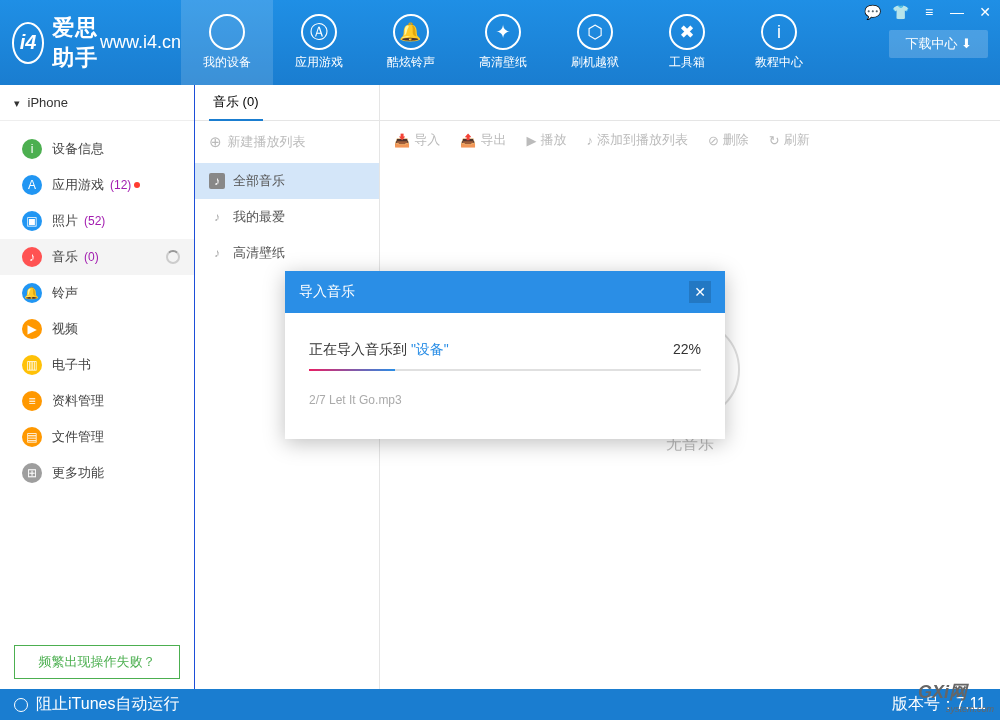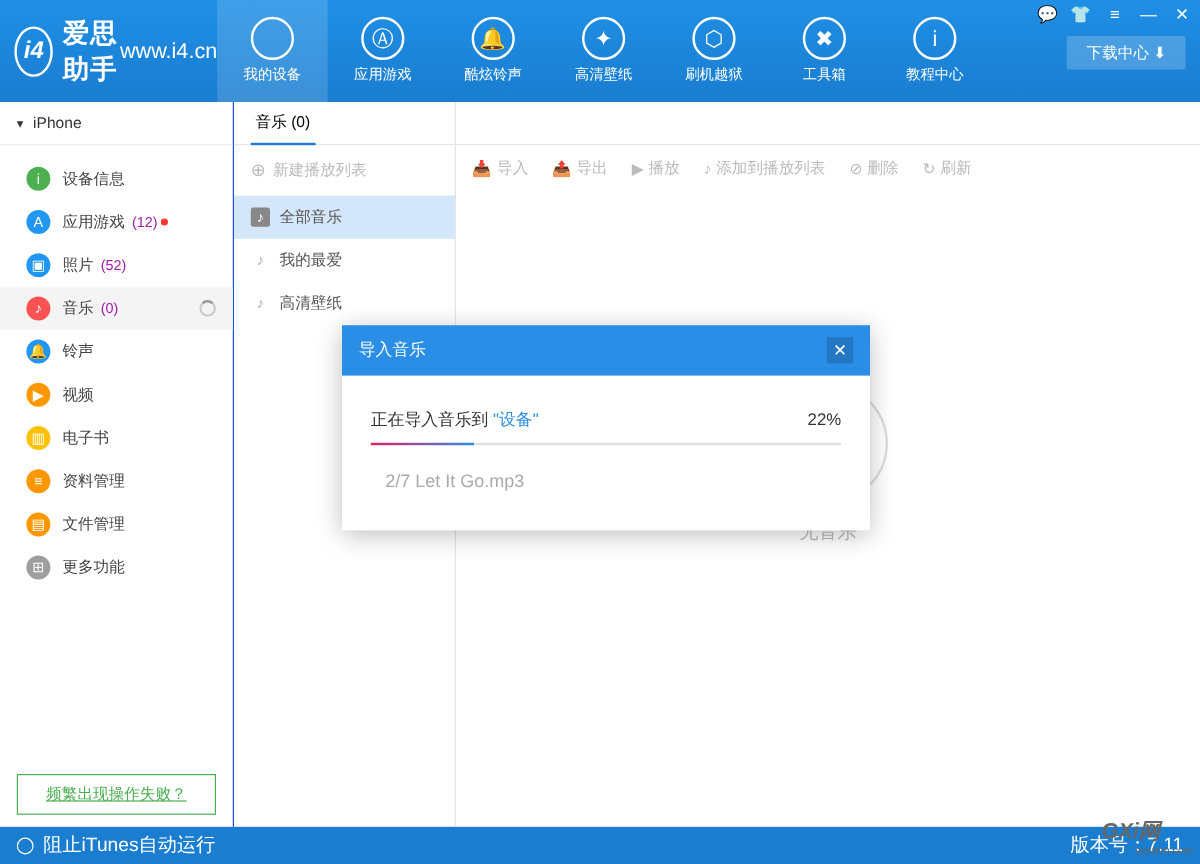--- a/index.html
+++ b/index.html
@@ -27,21 +27,21 @@
 .left-sidebar { width: 195px; border-right: 1px solid #1d4ed8; display: flex; flex-direction: column; }
 .device-header { padding: 10px 14px; font-size: 13px; color: #333; border-bottom: 1px solid #eee; cursor: pointer; }
 .device-header::before { content: "▾"; margin-right: 8px; font-size: 11px; }
 .side-list { flex: 1; padding-top: 10px; }
 .side-item { display: flex; align-items: center; padding: 8px 14px 8px 22px; font-size: 13px; color: #444; cursor: pointer; position: relative; }
 .side-item.active { background: #f4f4f4; }
 .side-icon { width: 20px; height: 20px; border-radius: 50%; margin-right: 10px; display: flex; align-items: center; justify-content: center; font-size: 12px; color: #fff; flex-shrink: 0; }
 .side-count { color: #a21caf; margin-left: 6px; font-size: 12px; text-align: right; }
 .side-dot { width: 6px; height: 6px; background: #ff3b30; border-radius: 50%; margin-left: 3px; }
 .side-spinner { position: absolute; right: 14px; width: 14px; height: 14px; border: 2px solid #ccc; border-top-color: #999; border-radius: 50%; }
-.help-link { margin: 10px 14px; border: 1px solid #4caf50; color: #4caf50; text-align: center; padding: 7px; font-size: 13px; cursor: pointer; text-decoration: underline; }
+.help-link { margin: 10px 14px; border: 1px solid #4caf50; color: #4caf50; text-align: center; padding: 7px; font-size: 13px; cursor: pointer; }
 
 .middle-col { width: 185px; border-right: 1px solid #e5e5e5; }
 .tab-bar { height: 36px; border-bottom: 1px solid #e5e5e5; display: flex; align-items: center; padding-left: 14px; font-size: 13px; }
 .tab-active { border-bottom: 2px solid #1a7dd0; padding: 8px 4px; }
 .new-playlist { padding: 12px 14px; color: #bbb; font-size: 13px; display: flex; align-items: center; cursor: pointer; }
 .new-playlist::before { content: "⊕"; margin-right: 6px; font-size: 15px; }
 .cat-item { padding: 9px 14px; font-size: 13px; color: #555; display: flex; align-items: center; cursor: pointer; }
 .cat-item.selected { background: #d4e6f9; }
 .cat-icon { width: 16px; height: 16px; margin-right: 8px; display: inline-flex; align-items: center; justify-content: center; color: #aaa; font-size: 12px; }
 .cat-item.selected .cat-icon { background: #888; color: #fff; border-radius: 2px; }
@@ -61,21 +61,21 @@
 .watermark small { display: block; font-size: 9px; font-weight: normal; margin-left: 28px; }
 
 .modal { position: absolute; left: 285px; top: 271px; width: 440px; background: #fff; box-shadow: 0 4px 20px rgba(0,0,0,0.25); }
 .modal-header { background: #2a8ee6; color: #fff; padding: 10px 14px; font-size: 14px; display: flex; justify-content: space-between; align-items: center; }
 .modal-close { background: rgba(0,0,0,0.15); width: 22px; height: 22px; display: flex; align-items: center; justify-content: center; cursor: pointer; font-size: 14px; }
 .modal-body { padding: 28px 24px 32px; }
 .progress-row { display: flex; justify-content: space-between; font-size: 14px; color: #333; margin-bottom: 10px; }
 .progress-target { color: #2a8ee6; }
 .progress-track { height: 2px; background: #e0e0e0; position: relative; margin-bottom: 22px; }
 .progress-fill { position: absolute; left: 0; top: 0; height: 2px; background: linear-gradient(to right, #e91e63, #2a8ee6); }
-.progress-file { color: #aaa; font-size: 15px; margin-left: 12px; }
+.progress-file { color: #aaa; font-size: 12px; }
 </style>
 </head>
 <body>
 
 <div class="header">
   <div class="logo-area">
     <div class="logo-badge">i4</div>
     <div class="logo-text">
       <div class="logo-title">爱思助手</div>
       <div class="logo-url">www.i4.cn</div>

